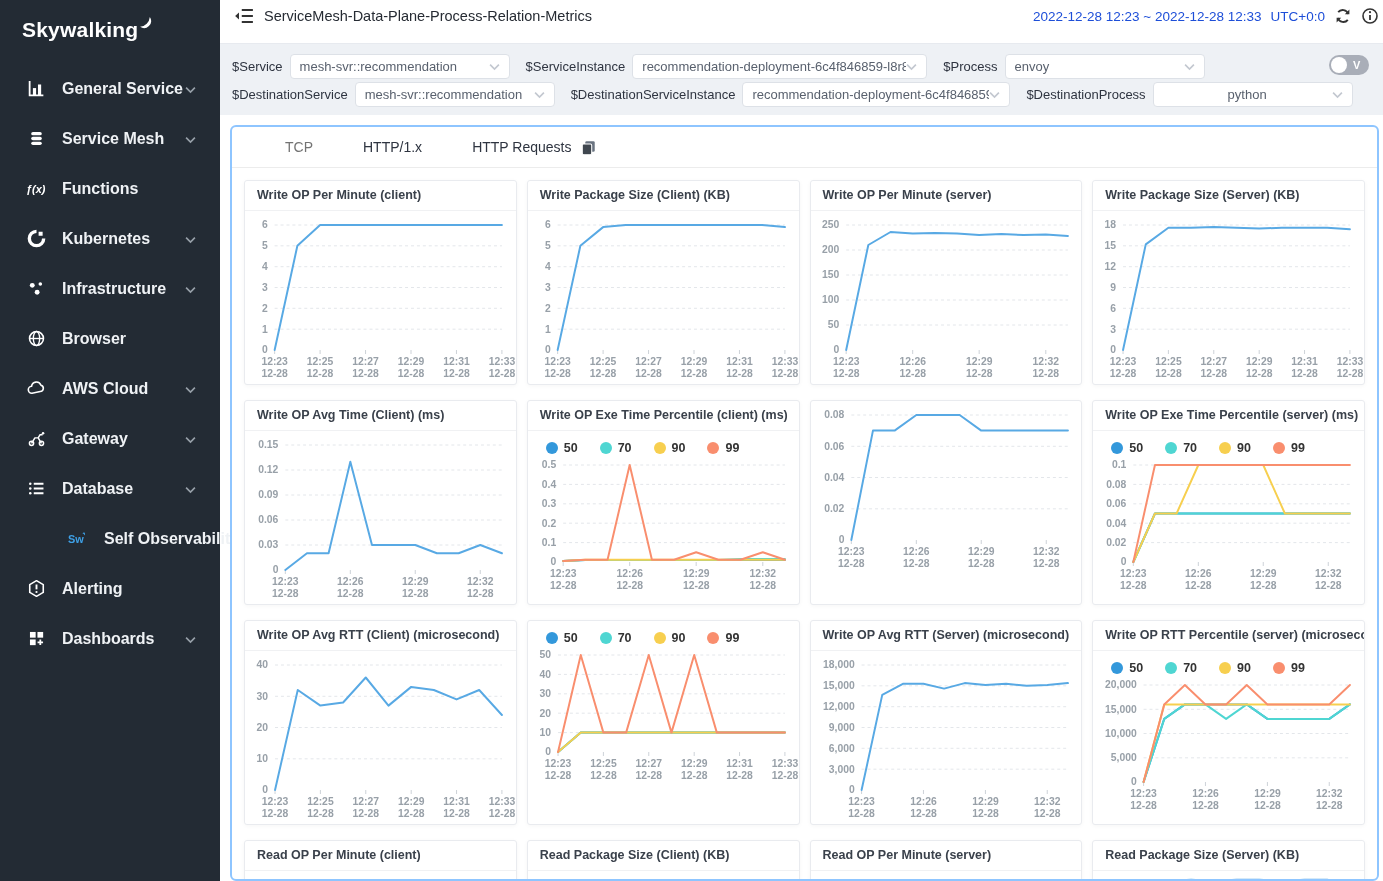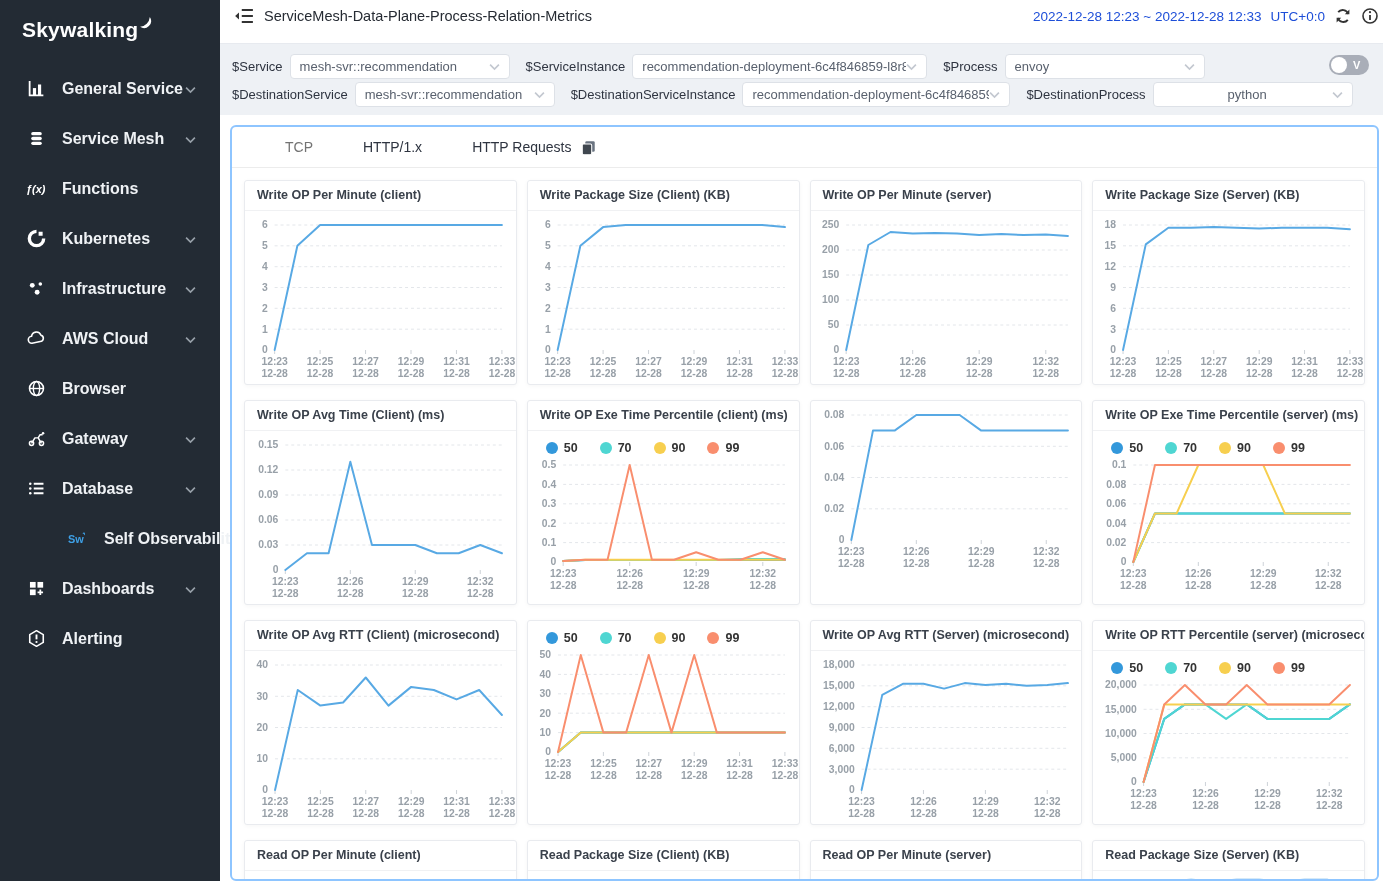--- a/index.html
+++ b/index.html
@@ -115,38 +115,38 @@
               <circle cx="9.6" cy="12.6" r="2.3" fill="#fff"></circle>
             </svg>
           </span>
           <span class="label">Infrastructure</span>
           <span class="chev"><svg width="11" height="8" viewBox="0 0 10 7" fill="none">
               <path d="M1 1.3l4 4 4-4" stroke="#97a0a9" stroke-width="1.5"></path>
             </svg></span>
         </div>
         <div class="menu-item">
           <span class="icon" style="display: inline-flex;">
+            <svg width="19" height="19" viewBox="0 0 18 18" fill="none">
+              <circle cx="9" cy="9" r="6.6" stroke="#fff" stroke-width="1.5"></circle>
+              <ellipse cx="9" cy="9" rx="3" ry="6.6" stroke="#fff" stroke-width="1.3"></ellipse>
+              <path d="M2.4 9h13.2" stroke="#fff" stroke-width="1.3"></path>
+            </svg>
+          </span>
+          <span class="label">Browser</span>
+        </div>
+        <div class="menu-item">
+          <span class="icon" style="display: inline-flex;">
             <svg width="20" height="19" viewBox="0 0 18 18" fill="none">
               <path d="M5.2 13.5a3.3 3.3 0 0 1-.4-6.6 4.6 4.6 0 0 1 8.9-.9 3 3 0 0 1-.7 5.9z" stroke="#fff" stroke-width="1.5" stroke-linejoin="round"></path>
             </svg>
           </span>
           <span class="label">AWS Cloud</span>
           <span class="chev"><svg width="11" height="8" viewBox="0 0 10 7" fill="none">
               <path d="M1 1.3l4 4 4-4" stroke="#97a0a9" stroke-width="1.5"></path>
             </svg></span>
-        </div>
-        <div class="menu-item">
-          <span class="icon" style="display: inline-flex;">
-            <svg width="19" height="19" viewBox="0 0 18 18" fill="none">
-              <circle cx="9" cy="9" r="6.6" stroke="#fff" stroke-width="1.5"></circle>
-              <ellipse cx="9" cy="9" rx="3" ry="6.6" stroke="#fff" stroke-width="1.3"></ellipse>
-              <path d="M2.4 9h13.2" stroke="#fff" stroke-width="1.3"></path>
-            </svg>
-          </span>
-          <span class="label">Browser</span>
         </div>
         <div class="menu-item">
           <span class="icon" style="display: inline-flex;">
             <svg width="19" height="19" viewBox="0 0 18 18" fill="none">
               <circle cx="4.3" cy="13.6" r="2" stroke="#fff" stroke-width="1.4"></circle>
               <circle cx="13.7" cy="13.6" r="2" stroke="#fff" stroke-width="1.4"></circle>
               <path d="M4.3 13.6l3.2-5.2h3.1l3.1 5.2M10.6 8.4l1.8-3h2.4" stroke="#fff" stroke-width="1.4" stroke-linejoin="round"></path>
               <circle cx="15.2" cy="4" r="1.2" fill="#fff"></circle>
             </svg>
           </span>
@@ -176,41 +176,41 @@
               <path d="M15.8 3.2a4 4 0 0 1 2.6 2.4 2.8 2.8 0 0 0-.6-3.4z" fill="#3ea0e6"></path>
             </svg>
           </span>
           <span class="label">Self Observability</span>
           <span class="chev"><svg width="11" height="8" viewBox="0 0 10 7" fill="none">
               <path d="M1 1.3l4 4 4-4" stroke="#97a0a9" stroke-width="1.5"></path>
             </svg></span>
         </div>
         <div class="menu-item">
           <span class="icon" style="display: inline-flex;">
+            <svg width="19" height="19" viewBox="0 0 18 18" fill="none">
+              <path d="M9 1.6l6.4 3.7v7.4L9 16.4l-6.4-3.7V5.3z" stroke="#fff" stroke-width="1.5" stroke-linejoin="round"></path>
+              <path d="M9 5.2v4.6" stroke="#fff" stroke-width="1.8"></path>
+              <circle cx="9" cy="12.3" r="1.05" fill="#fff"></circle>
+            </svg>
+          </span>
+          <span class="label">Alerting</span>
+        </div>
+        <div class="menu-item">
+          <span class="icon" style="display: inline-flex;">
             <svg width="19" height="19" viewBox="0 0 18 18">
               <rect x="2.8" y="2.8" width="5.4" height="5.4" fill="#fff"></rect>
               <rect x="9.9" y="2.8" width="5.4" height="5.4" fill="#fff"></rect>
               <rect x="2.8" y="9.9" width="5.4" height="5.4" fill="#fff"></rect>
               <path d="M12.6 10v5.2M10 12.6h5.2" stroke="#fff" stroke-width="1.7"></path>
             </svg>
           </span>
           <span class="label">Dashboards</span>
           <span class="chev"><svg width="11" height="8" viewBox="0 0 10 7" fill="none">
               <path d="M1 1.3l4 4 4-4" stroke="#97a0a9" stroke-width="1.5"></path>
             </svg></span>
-        </div>
-        <div class="menu-item">
-          <span class="icon" style="display: inline-flex;">
-            <svg width="19" height="19" viewBox="0 0 18 18" fill="none">
-              <path d="M9 1.6l6.4 3.7v7.4L9 16.4l-6.4-3.7V5.3z" stroke="#fff" stroke-width="1.5" stroke-linejoin="round"></path>
-              <path d="M9 5.2v4.6" stroke="#fff" stroke-width="1.8"></path>
-              <circle cx="9" cy="12.3" r="1.05" fill="#fff"></circle>
-            </svg>
-          </span>
-          <span class="label">Alerting</span>
         </div>
       </nav>
   </aside>
 
   <main class="main">
 
     <header class="topbar">
       <span class="fold-icon">
         <svg width="20" height="18" viewBox="0 0 18 16">
             <path d="M7 2.5h10 M7 8h10 M7 13.5h10" stroke="#333" stroke-width="1.8"></path>

